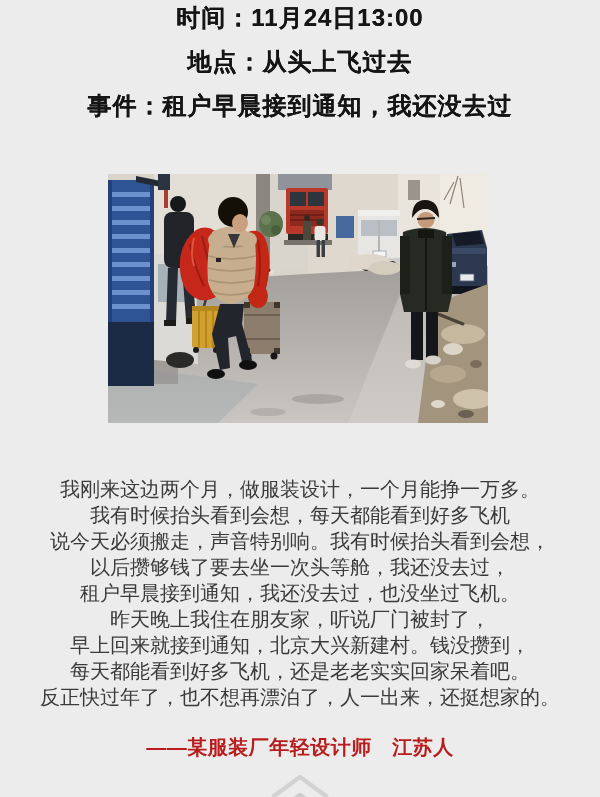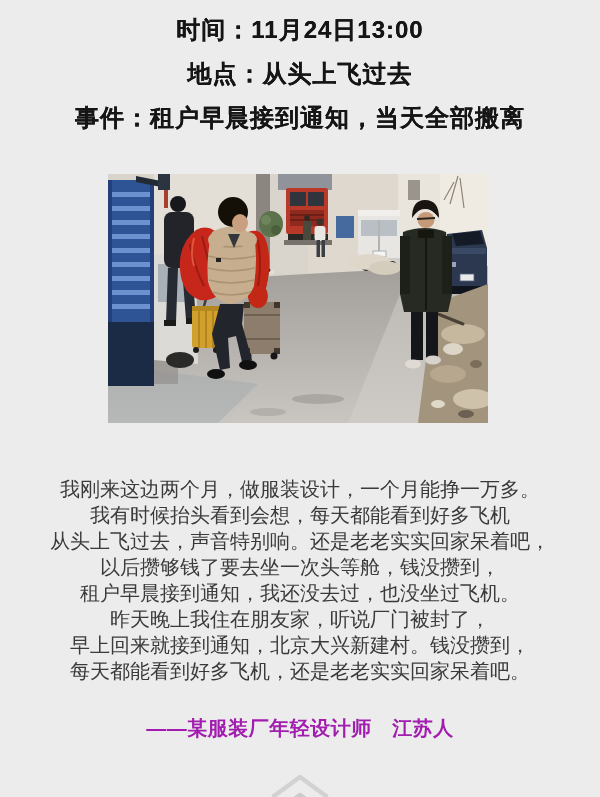--- a/index.html
+++ b/index.html
@@ -10,21 +10,21 @@
   .page{
     position:relative;
     width:600px;height:797px;
     background:#ececec;
     overflow:hidden;
     margin:0 auto;
   }
   
   .hdr{
     position:absolute;top:0;left:0;right:0;
-    padding-top:16px;
+    padding-top:4px;
     text-align:center;
     color:#151515;
     font-weight:900;
     font-size:24px;
     letter-spacing:1px;
   }
   .hdr .hline{
     line-height:28px;
     margin-bottom:16px;
     text-shadow:0 0 0.5px #151515; 
@@ -42,41 +42,41 @@
   .quote{
     position:absolute;
     top:476px;left:0;right:0;
     text-align:center;
     font-size:20px;
     line-height:26px;
     color:#3a3a3a;
   }
   .quote p{margin:0;}
   .quote .attr{
-    margin-top:31px;
+    margin-top:24px;
     font-weight:bold;
-    color:#a21caf;
+    color:#b91c1c;
     letter-spacing:0.5px;
   }
   
   .chevron{
     position:absolute;
     left:266px;top:772px;
     width:68px;height:44px;
   }
 </style>
 </head>
 <body>
 
 <div class="page">
 
   <header class="hdr">
     <div class="hline">时间：11月24日13:00</div>
     <div class="hline">地点：从头上飞过去</div>
-    <div class="hline">事件：租户早晨接到通知，当天全部搬离</div>
+    <div class="hline">事件：租户早晨接到通知，我还没去过</div>
   </header>
 
   <figure class="photo">
     <svg viewBox="0 0 380 249" xmlns="http://www.w3.org/2000/svg" role="img">
       <defs>
         <linearGradient id="roadG" x1="0" y1="0" x2="0" y2="1">
           <stop offset="0" stop-color="#a29f9b"></stop>
           <stop offset="1" stop-color="#c9c6c1"></stop>
         </linearGradient>
       </defs>
@@ -259,26 +259,27 @@
         <rect x="318" y="138" width="12" height="46" fill="#15161a"></rect>
         <ellipse cx="305" cy="190" rx="8" ry="4.5" fill="#dfdbd4"></ellipse>
         <ellipse cx="325" cy="186" rx="8" ry="4.5" fill="#d7d3cc"></ellipse>
       </g>
     </svg>
   </figure>
 
   <main class="quote">
     <p>我刚来这边两个月，做服装设计，一个月能挣一万多。</p>
     <p>我有时候抬头看到会想，每天都能看到好多飞机</p>
-    <p>从头上飞过去，声音特别响。还是老老实实回家呆着吧，</p>
-    <p>以后攒够钱了要去坐一次头等舱，钱没攒到，</p>
+    <p>说今天必须搬走，声音特别响。我有时候抬头看到会想，</p>
+    <p>以后攒够钱了要去坐一次头等舱，我还没去过，</p>
     <p>租户早晨接到通知，我还没去过，也没坐过飞机。</p>
     <p>昨天晚上我住在朋友家，听说厂门被封了，</p>
     <p>早上回来就接到通知，北京大兴新建村。钱没攒到，</p>
     <p>每天都能看到好多飞机，还是老老实实回家呆着吧。</p>
+    <p>反正快过年了，也不想再漂泊了，人一出来，还挺想家的。</p>
     <p class="attr">——某服装厂年轻设计师　江苏人</p>
   </main>
 
   <div class="chevron">
     <svg viewBox="0 0 68 44" width="68" height="44" xmlns="http://www.w3.org/2000/svg">
       <polyline points="8,24 34,5 60,24" fill="none" stroke="#d2d2d2" stroke-width="4.5" stroke-linecap="round" stroke-linejoin="round"></polyline>
       <polyline points="8,42 34,23 60,42" fill="none" stroke="#cccccc" stroke-width="4.5" stroke-linecap="round" stroke-linejoin="round"></polyline>
     </svg>
   </div>
 

